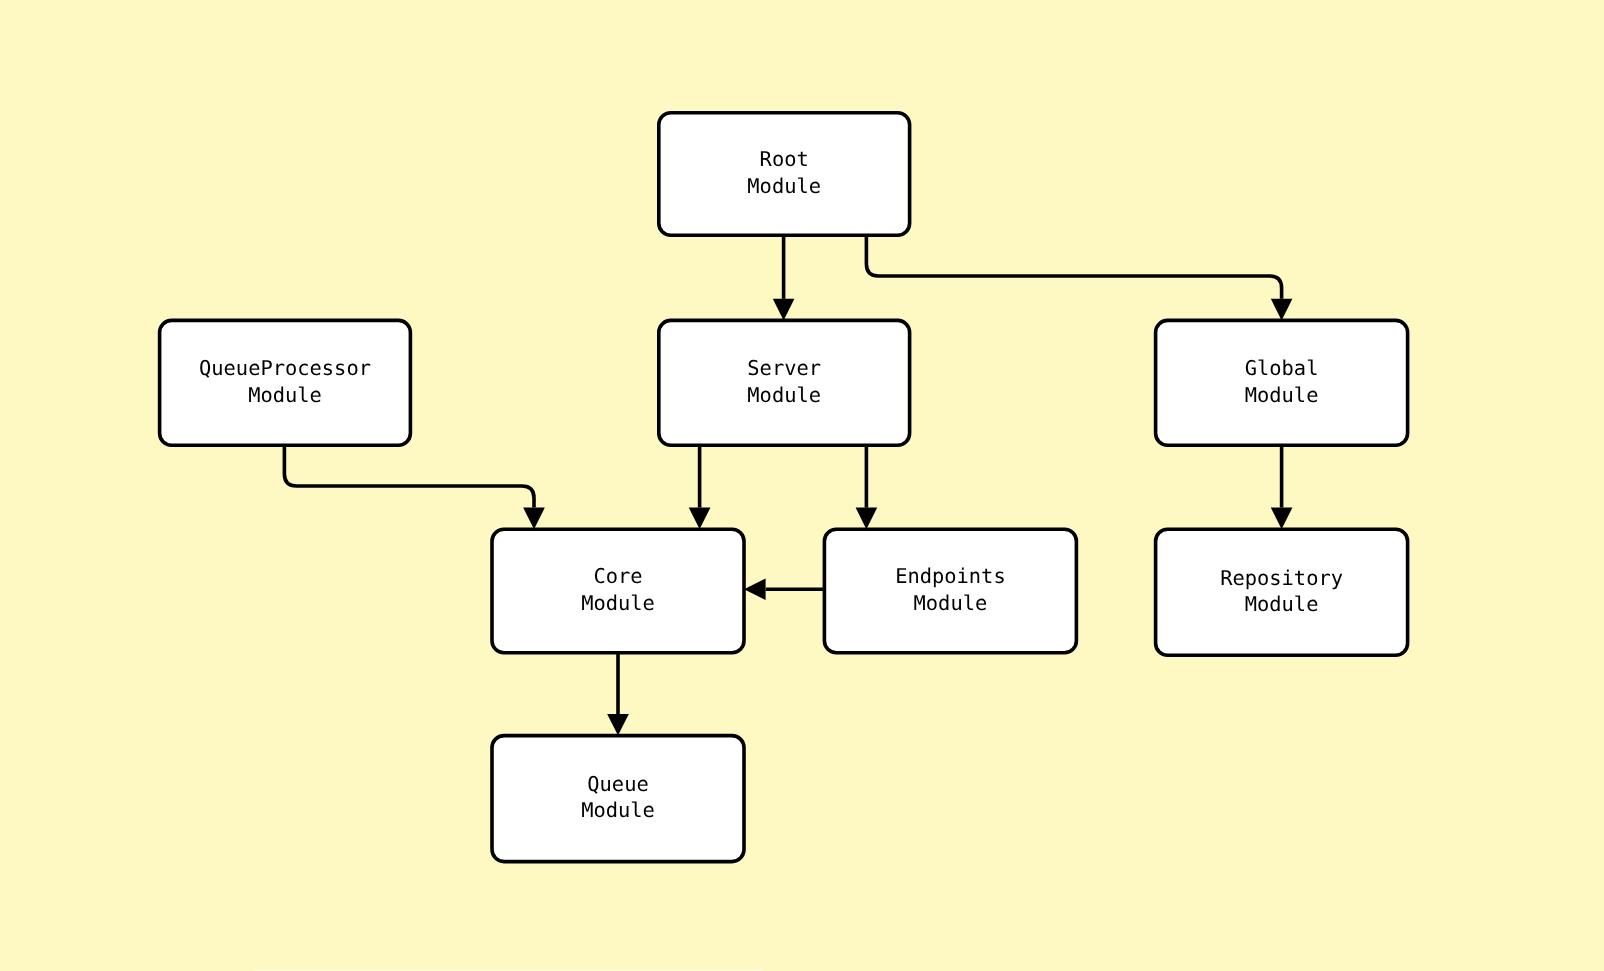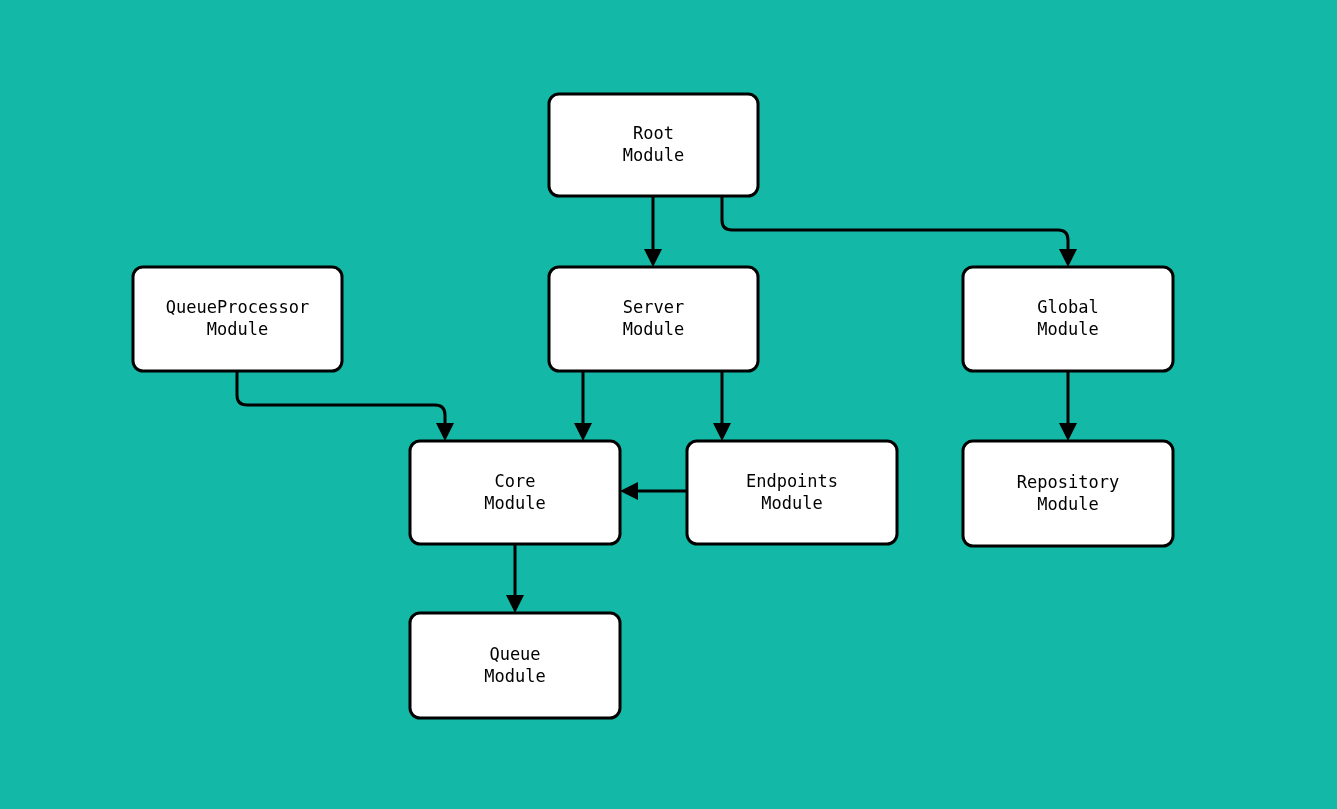--- a/index.html
+++ b/index.html
@@ -5,21 +5,21 @@
 <style>
   html, body {
     margin: 0;
     padding: 0;
     background: #ffffff;
   }
   #canvas {
     position: relative;
     width: 1337px;
     height: 809px;
-    background: #14b8a6;
+    background: #fef9c3;
     overflow: hidden;
   }
   #diagram-svg {
     position: absolute;
     top: 0;
     left: 0;
     width: 1337px;
     height: 809px;
     display: block;
   }

